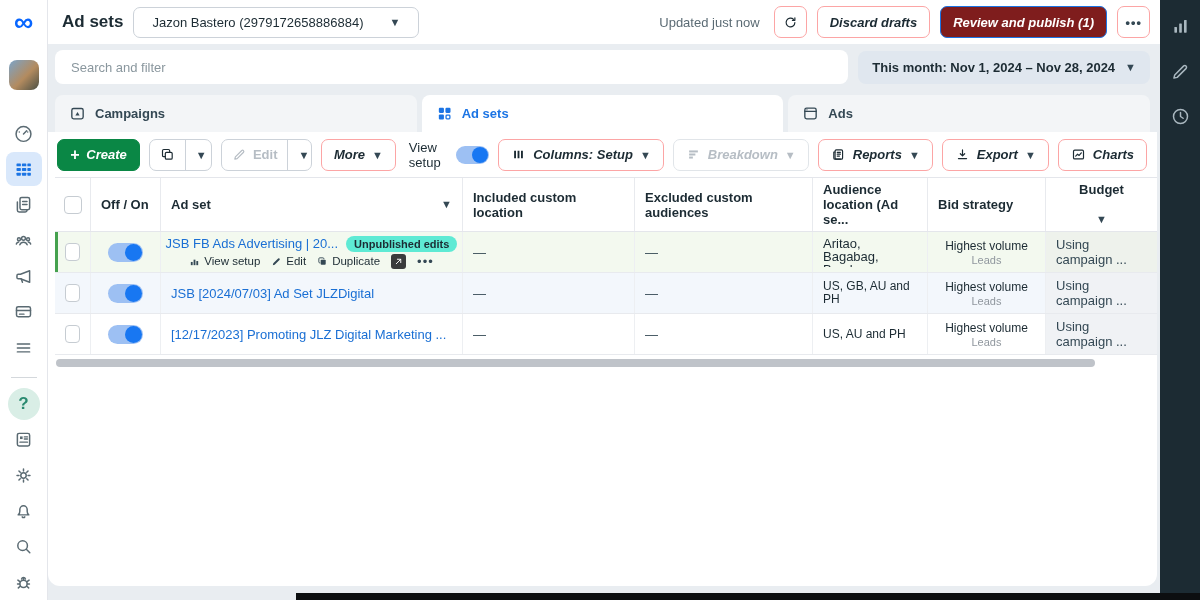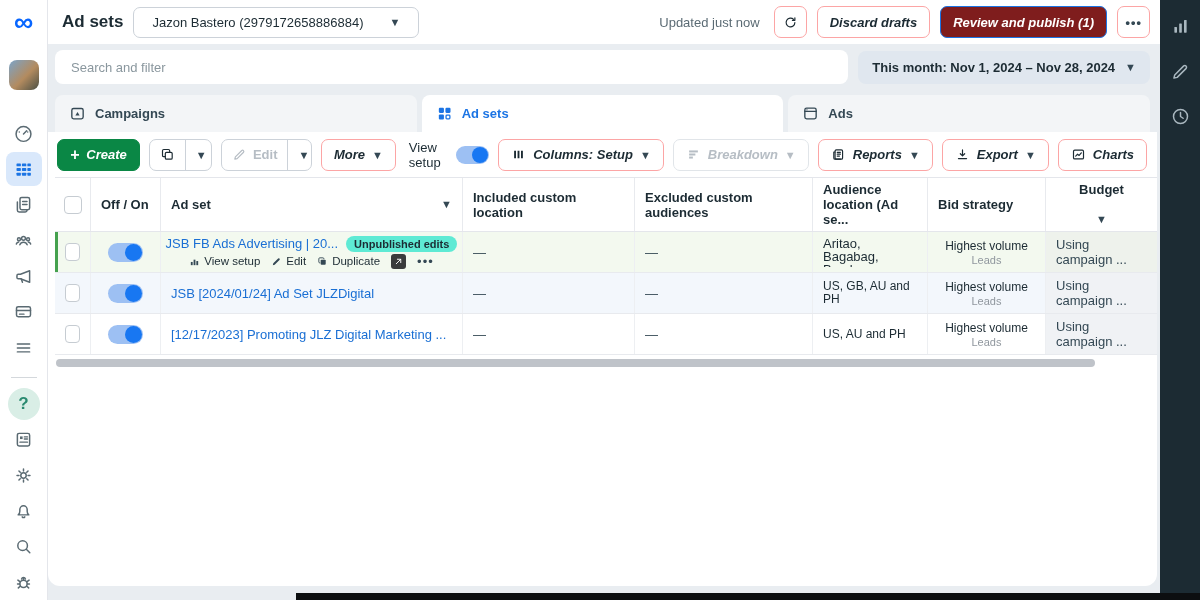--- a/index.html
+++ b/index.html
@@ -412,21 +412,21 @@
         </div>
 
         <div class="tgrid trow bluetint">
           <div class="cell chk">
               <div class="checkbox"></div>
             </div>
           <div class="cell chk">
               <div class="toggle"></div>
             </div>
           <div class="cell">
-              <span class="adname">JSB [2024/01/24] Ad Set JLZDigital</span>
+              <span class="adname">JSB [2024/07/03] Ad Set JLZDigital</span>
             </div>
           <div class="cell dash">—</div>
           <div class="cell dash">—</div>
           <div class="cell loc" style="font-size:12px;">US, GB, AU and PH</div>
           <div class="cell bid">
             <span class="main-v">Highest volume</span>
             <span class="sub-v">Leads</span>
           </div>
           <div class="cell budget-cell">Using campaign ...</div>
         </div>

